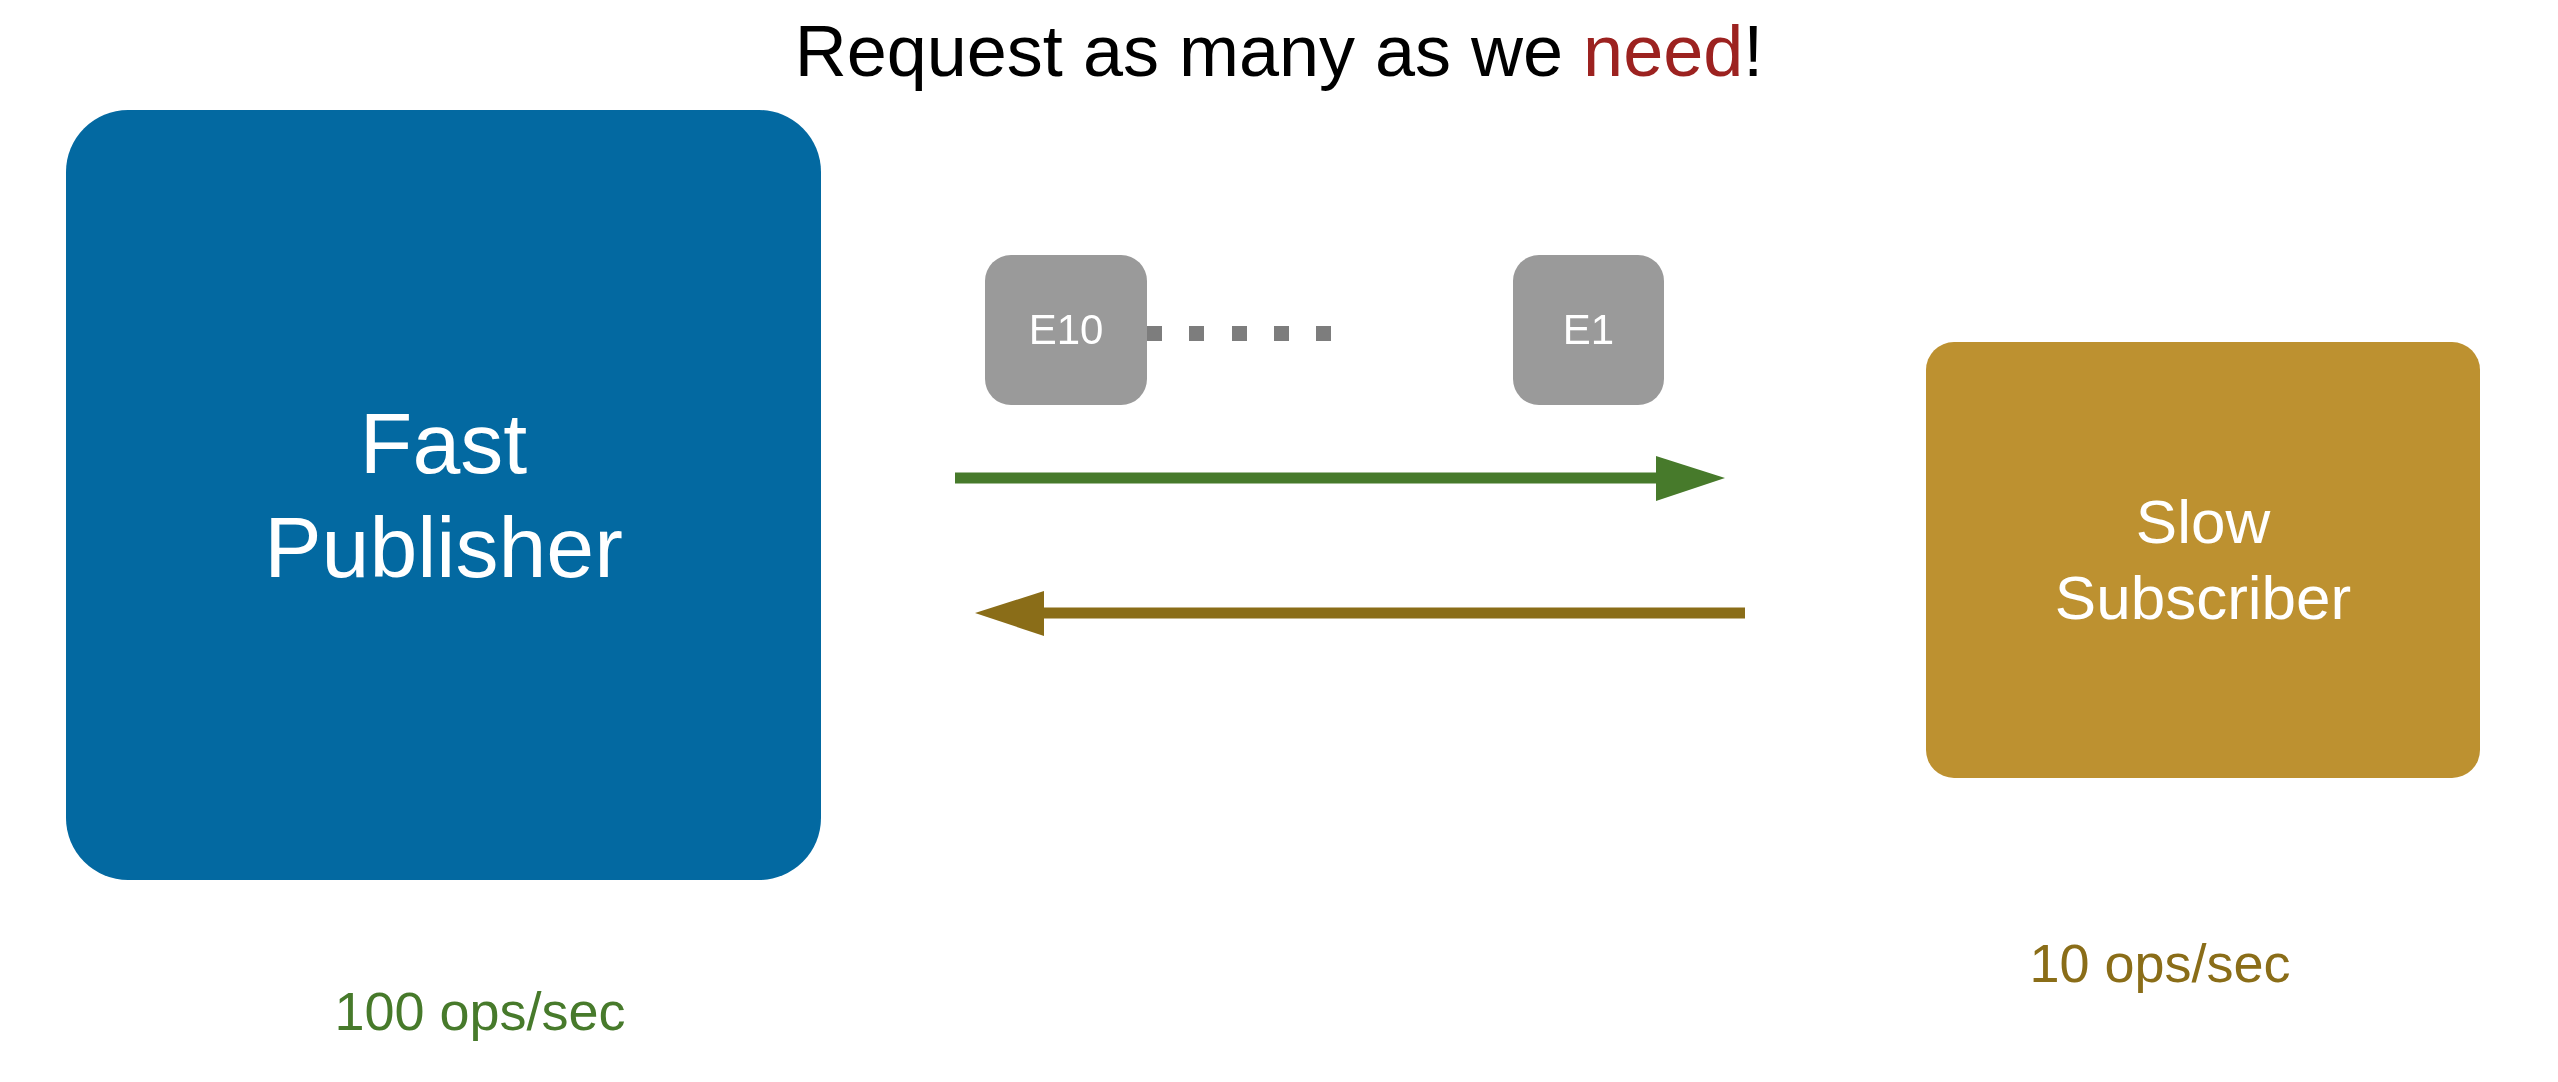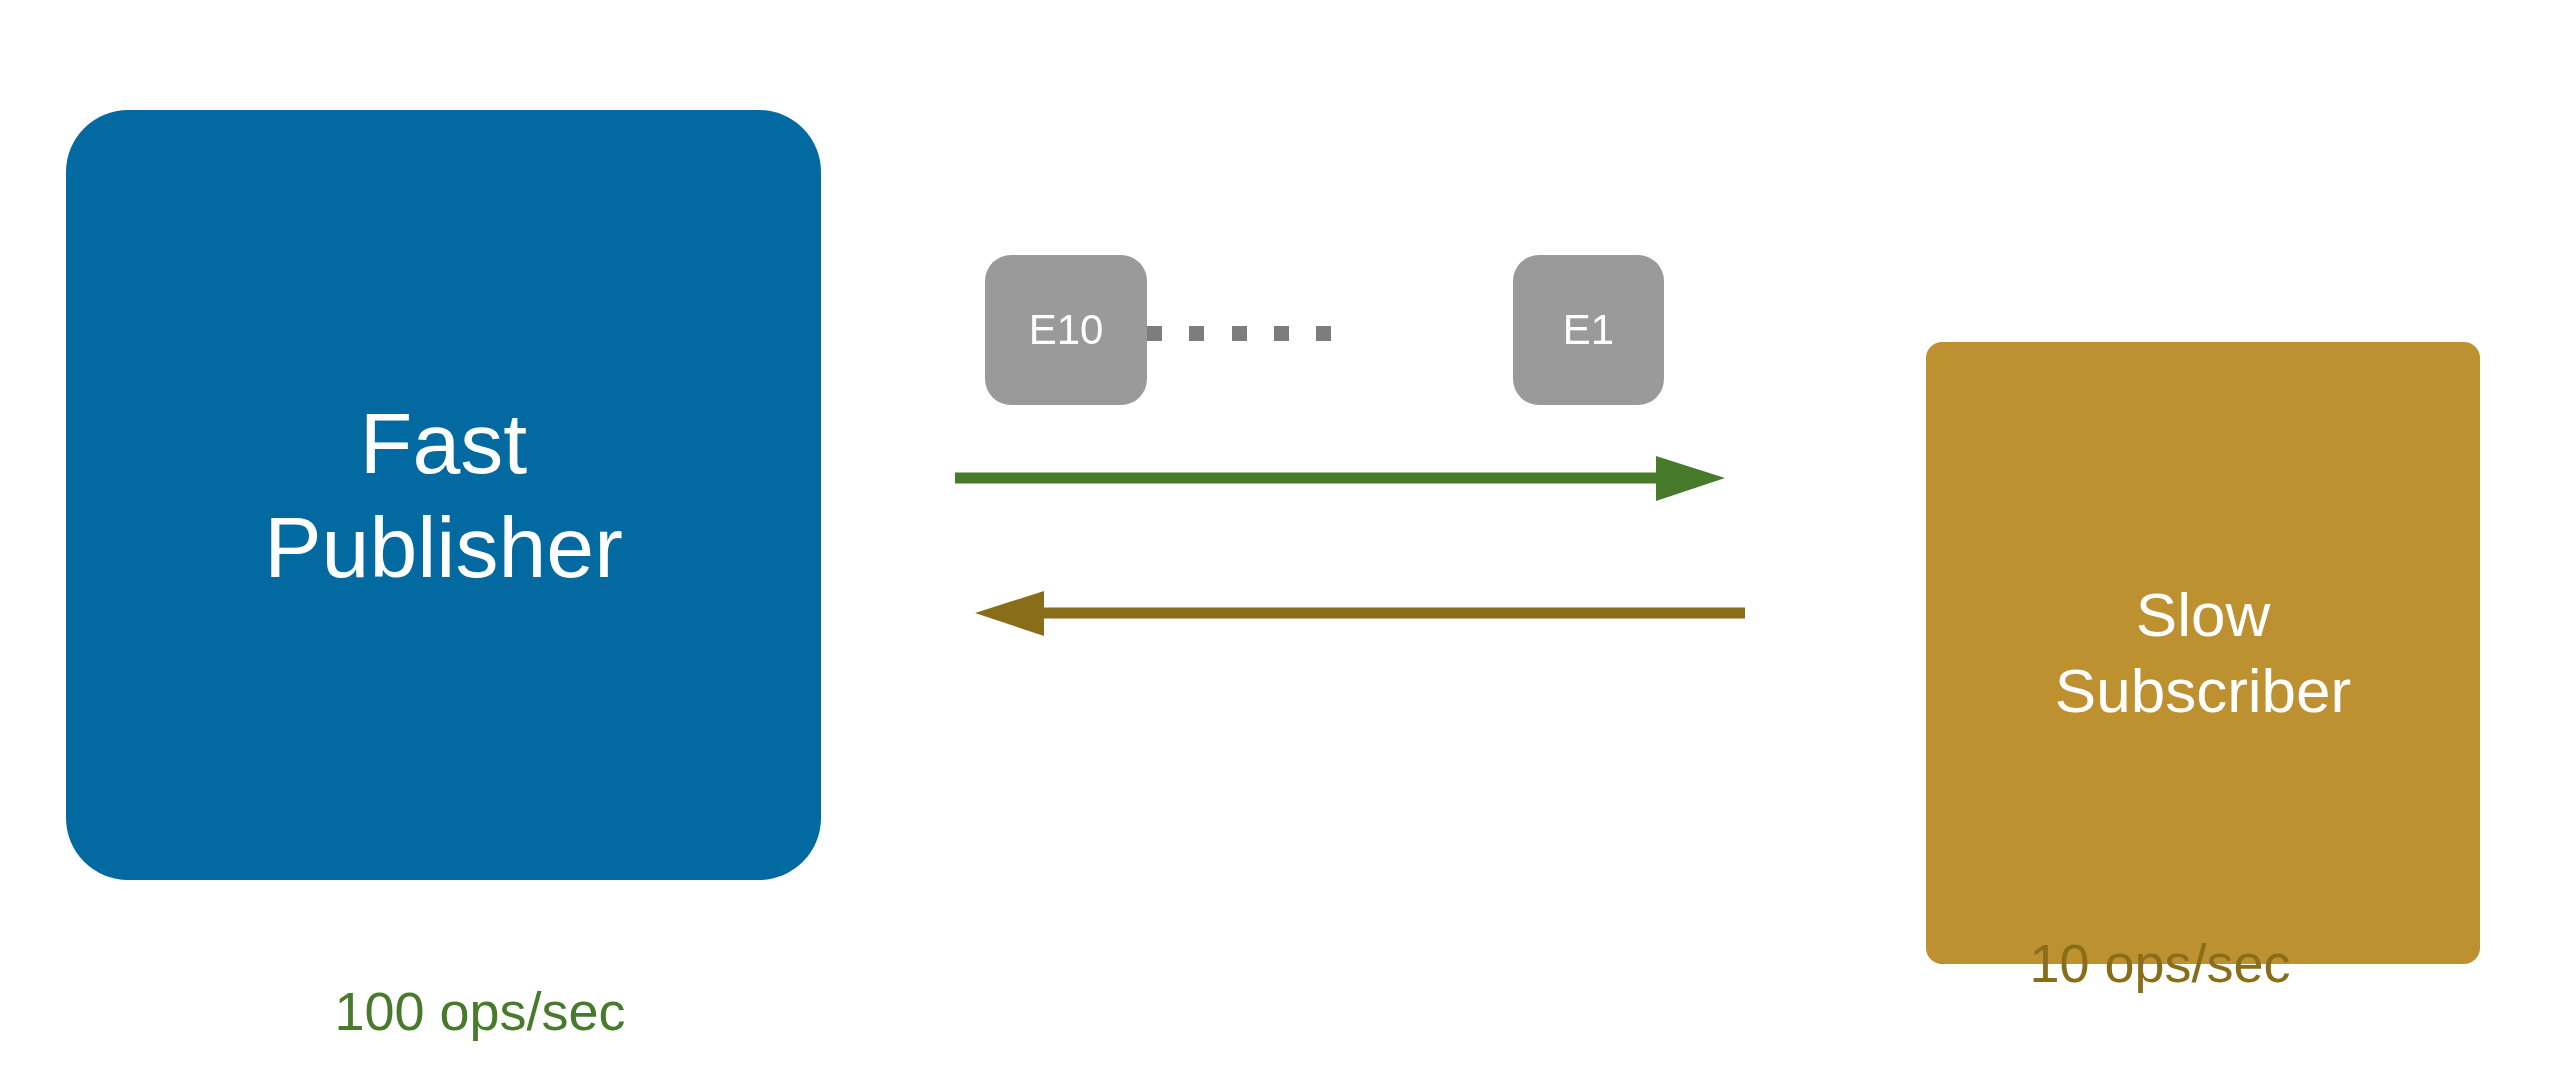--- a/index.html
+++ b/index.html
@@ -57,23 +57,23 @@
     height: 770px;
     background: #0369a1;
     border-radius: 62px;
   }
   #publisher-node .node-label { font-size: 86px; line-height: 104px; }
 
   #subscriber-node {
     left: 1926px;
     top: 342px;
     width: 554px;
-    height: 622px;
+    height: 436px;
     background: #bd9130;
-    border-radius: 16px;
+    border-radius: 28px;
   }
   #subscriber-node .node-label { font-size: 62px; line-height: 76px; }
 
   
   .event-chip {
     position: absolute;
     top: 255px;
     height: 150px;
     background: #9a9a9a;
     border-radius: 26px;
@@ -144,20 +144,21 @@
     font-size: 54px;
     line-height: 66px;
     color: #8a6d18;
   }
 </style>
 </head>
 <body>
 
 <div id="stage">
 
+  <div class="title"><span>Request as many as we </span><span class="accent">need</span><span>!</span></div>
 
   <div class="node" id="publisher-node">
     <span class="node-label">Fast
 Publisher</span>
   </div>
 
   <div class="node" id="subscriber-node">
     <span class="node-label">Slow
 Subscriber</span>
   </div>

